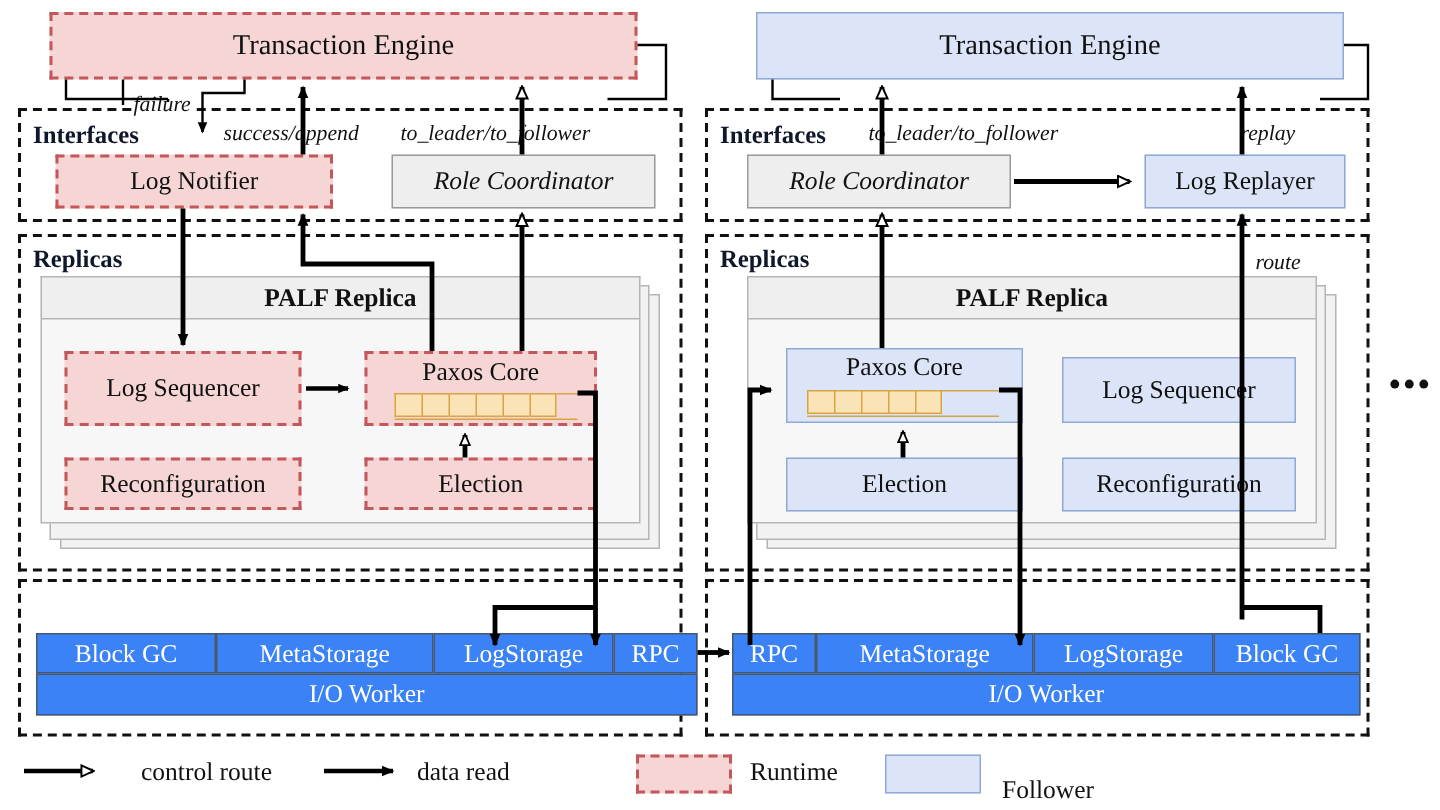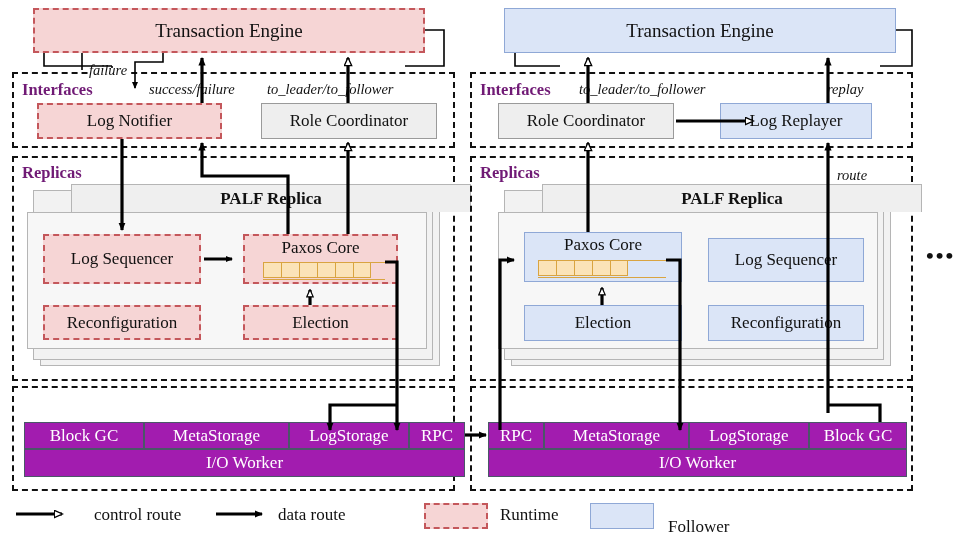--- a/index.html
+++ b/index.html
@@ -5,62 +5,62 @@
   html,body{margin:0;padding:0;background:#ffffff;}
   body{width:960px;height:540px;overflow:hidden;font-family:"Liberation Serif",serif;}
   #stage{position:relative;width:960px;height:540px;background:#fff;}
 
   
   .box{position:absolute;box-sizing:border-box;display:flex;align-items:center;
        justify-content:center;text-align:center;color:#111;line-height:1.05;}
 
   .leader{background:#f6d5d5;border:2px dashed #c4575b;}
   .follower{background:#dbe5f7;border:1.5px solid #8fa8d6;}
-  .neutral{background:#eeeeee;border:1.5px solid #9a9a9a;}
+  .neutral{background:#eeeeee;border:1.5px solid #9a9a9a;font-style:italic;}
   .replica-shell{background:#f2f2f2;border:1.5px solid #b5b5b5;}
   .replica-head{background:#efefef;border:1.5px solid #b5b5b5;border-bottom:none;}
   .replica-body{background:#f7f7f7;border:1.5px solid #b5b5b5;}
-  .darkbar{background:#a21caf;border:1px solid #4a5768;color:#ffffff;}
+  .darkbar{background:#3b82f6;border:1px solid #4a5768;color:#ffffff;}
 
   
   .section{position:absolute;box-sizing:border-box;border:2.5px dashed #111;}
-  .section-label{position:absolute;font-weight:bold;font-size:16.5px;color:#701a75;
+  .section-label{position:absolute;font-weight:bold;font-size:16.5px;color:#0f172a;
                  background:#fff;padding:0 2px;white-space:nowrap;}
 
   .edge-label{position:absolute;font-style:italic;font-size:14.5px;color:#111;
               white-space:nowrap;background:#fff;padding:0 1px;}
 
   .legend-text{position:absolute;font-size:17px;color:#111;white-space:nowrap;}
 
   .ellipsis{position:absolute;font-size:22px;font-weight:bold;letter-spacing:2px;color:#111;}
 
   svg.overlay{position:absolute;left:0;top:0;width:960px;height:540px;pointer-events:none;}
 
   
   .paxos-cells{position:absolute;display:flex;}
   .paxos-cells i{display:block;background:#fbe3b8;border:1.2px solid #d9a441;
                  border-right:none;height:100%;box-sizing:border-box;}
   .paxos-cells i:last-child{border-right:1.2px solid #d9a441;}
   .paxos-tail{position:absolute;border-top:1.4px solid #d9a441;border-bottom:1.4px solid #d9a441;}
   .title-md{font-size:17px;}
   .title-lg{font-size:19px;}
-  .bold{font-weight:bold;margin-left:44px;}
+  .bold{font-weight:bold;}
 </style>
 </head>
 <body>
 
 <div id="stage">
 
   <div class="box leader title-lg" style="left:33px;top:8px;width:392px;height:45px;">Transaction Engine</div>
 
   <div class="section" style="left:12px;top:72px;width:443px;height:76px;"></div>
   <div class="section-label" style="left:20px;top:80px;">Interfaces</div>
 
   <div class="edge-label" style="left:88px;top:62px;">failure</div>
-  <div class="edge-label" style="left:148px;top:81px;">success/failure</div>
+  <div class="edge-label" style="left:148px;top:81px;">success/append</div>
   <div class="edge-label" style="left:266px;top:81px;">to_leader/to_follower</div>
 
   <div class="box leader title-md" style="left:37px;top:103px;width:185px;height:36px;">Log Notifier</div>
   <div class="box neutral title-md" style="left:261px;top:103px;width:176px;height:36px;">Role Coordinator</div>
 
   <div class="section" style="left:12px;top:156px;width:443px;height:225px;"></div>
   <div class="section-label" style="left:20px;top:163px;">Replicas</div>
 
   <div class="box replica-shell" style="left:40px;top:196px;width:400px;height:170px;"></div>
   <div class="box replica-shell" style="left:33px;top:190px;width:400px;height:170px;"></div>
@@ -96,21 +96,21 @@
 
   <div class="box follower title-lg" style="left:504px;top:8px;width:392px;height:45px;">Transaction Engine</div>
 
   <div class="section" style="left:470px;top:72px;width:443px;height:76px;"></div>
   <div class="section-label" style="left:478px;top:80px;">Interfaces</div>
 
   <div class="edge-label" style="left:578px;top:81px;">to_leader/to_follower</div>
   <div class="edge-label" style="left:826px;top:81px;">replay</div>
 
   <div class="box neutral title-md" style="left:498px;top:103px;width:176px;height:36px;">Role Coordinator</div>
-  <div class="box follower title-md" style="left:720px;top:103px;width:152px;height:36px;">Log Replayer</div>
+  <div class="box follower title-md" style="left:763px;top:103px;width:134px;height:36px;">Log Replayer</div>
 
   <div class="section" style="left:470px;top:156px;width:443px;height:225px;"></div>
   <div class="section-label" style="left:478px;top:163px;">Replicas</div>
   <div class="edge-label" style="left:836px;top:167px;">route</div>
 
   <div class="box replica-shell" style="left:511px;top:196px;width:380px;height:170px;"></div>
   <div class="box replica-shell" style="left:504px;top:190px;width:380px;height:170px;"></div>
   <div class="box replica-head bold title-md" style="left:498px;top:184px;width:380px;height:28px;">PALF Replica</div>
   <div class="box replica-body" style="left:498px;top:212px;width:380px;height:137px;"></div>
 
@@ -135,21 +135,21 @@
 
   <div class="box darkbar title-md" style="left:488px;top:422px;width:56px;height:27px;">RPC</div>
   <div class="box darkbar title-md" style="left:544px;top:422px;width:145px;height:27px;">MetaStorage</div>
   <div class="box darkbar title-md" style="left:689px;top:422px;width:120px;height:27px;">LogStorage</div>
   <div class="box darkbar title-md" style="left:809px;top:422px;width:98px;height:27px;">Block GC</div>
   <div class="box darkbar title-md" style="left:488px;top:449px;width:419px;height:28px;">I/O Worker</div>
 
   <div class="ellipsis" style="left:926px;top:243px;">•••</div>
 
   <div class="legend-text" style="left:94px;top:505px;">control route</div>
-  <div class="legend-text" style="left:278px;top:505px;">data route</div>
+  <div class="legend-text" style="left:278px;top:505px;">data read</div>
   <div class="box leader" style="left:424px;top:503px;width:64px;height:26px;"></div>
   <div class="legend-text" style="left:500px;top:505px;">Runtime</div>
   <div class="box follower" style="left:590px;top:503px;width:64px;height:26px;"></div>
   <div class="legend-text" style="left:668px;top:517px;">Follower</div>
 
   <svg class="overlay">
     <defs>
       <marker id="solidArrow" markerWidth="9" markerHeight="9" refX="7.5" refY="4" orient="auto" markerUnits="userSpaceOnUse">
         <path d="M0,0.4 L8.5,4 L0,7.6 z" fill="#000"></path>
       </marker>

